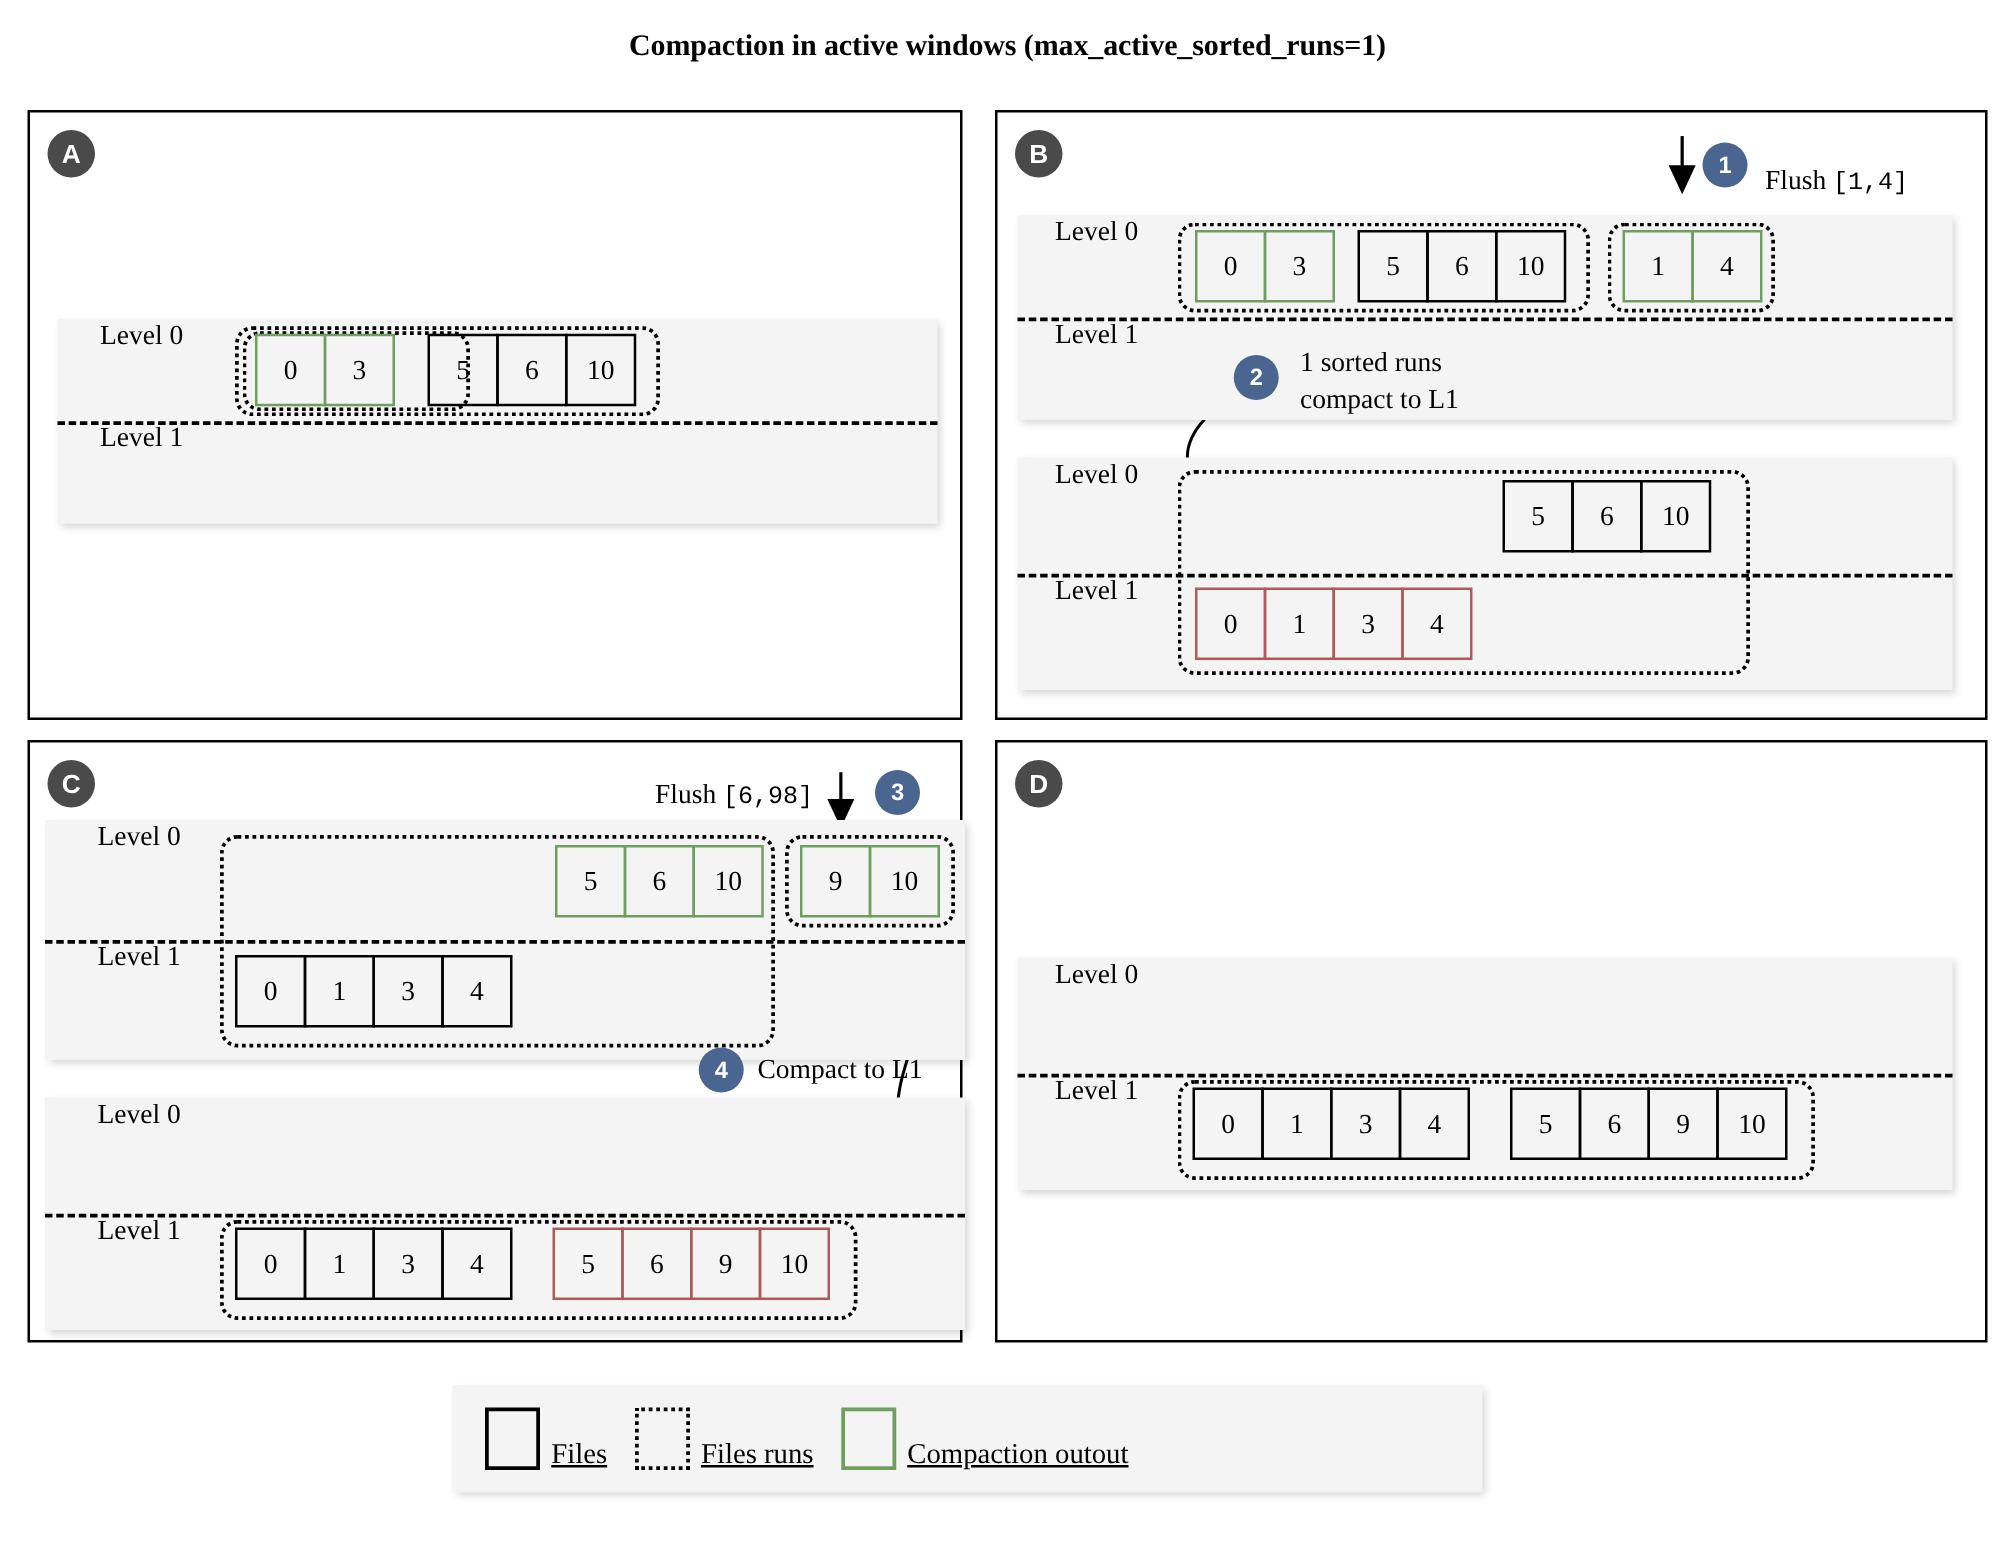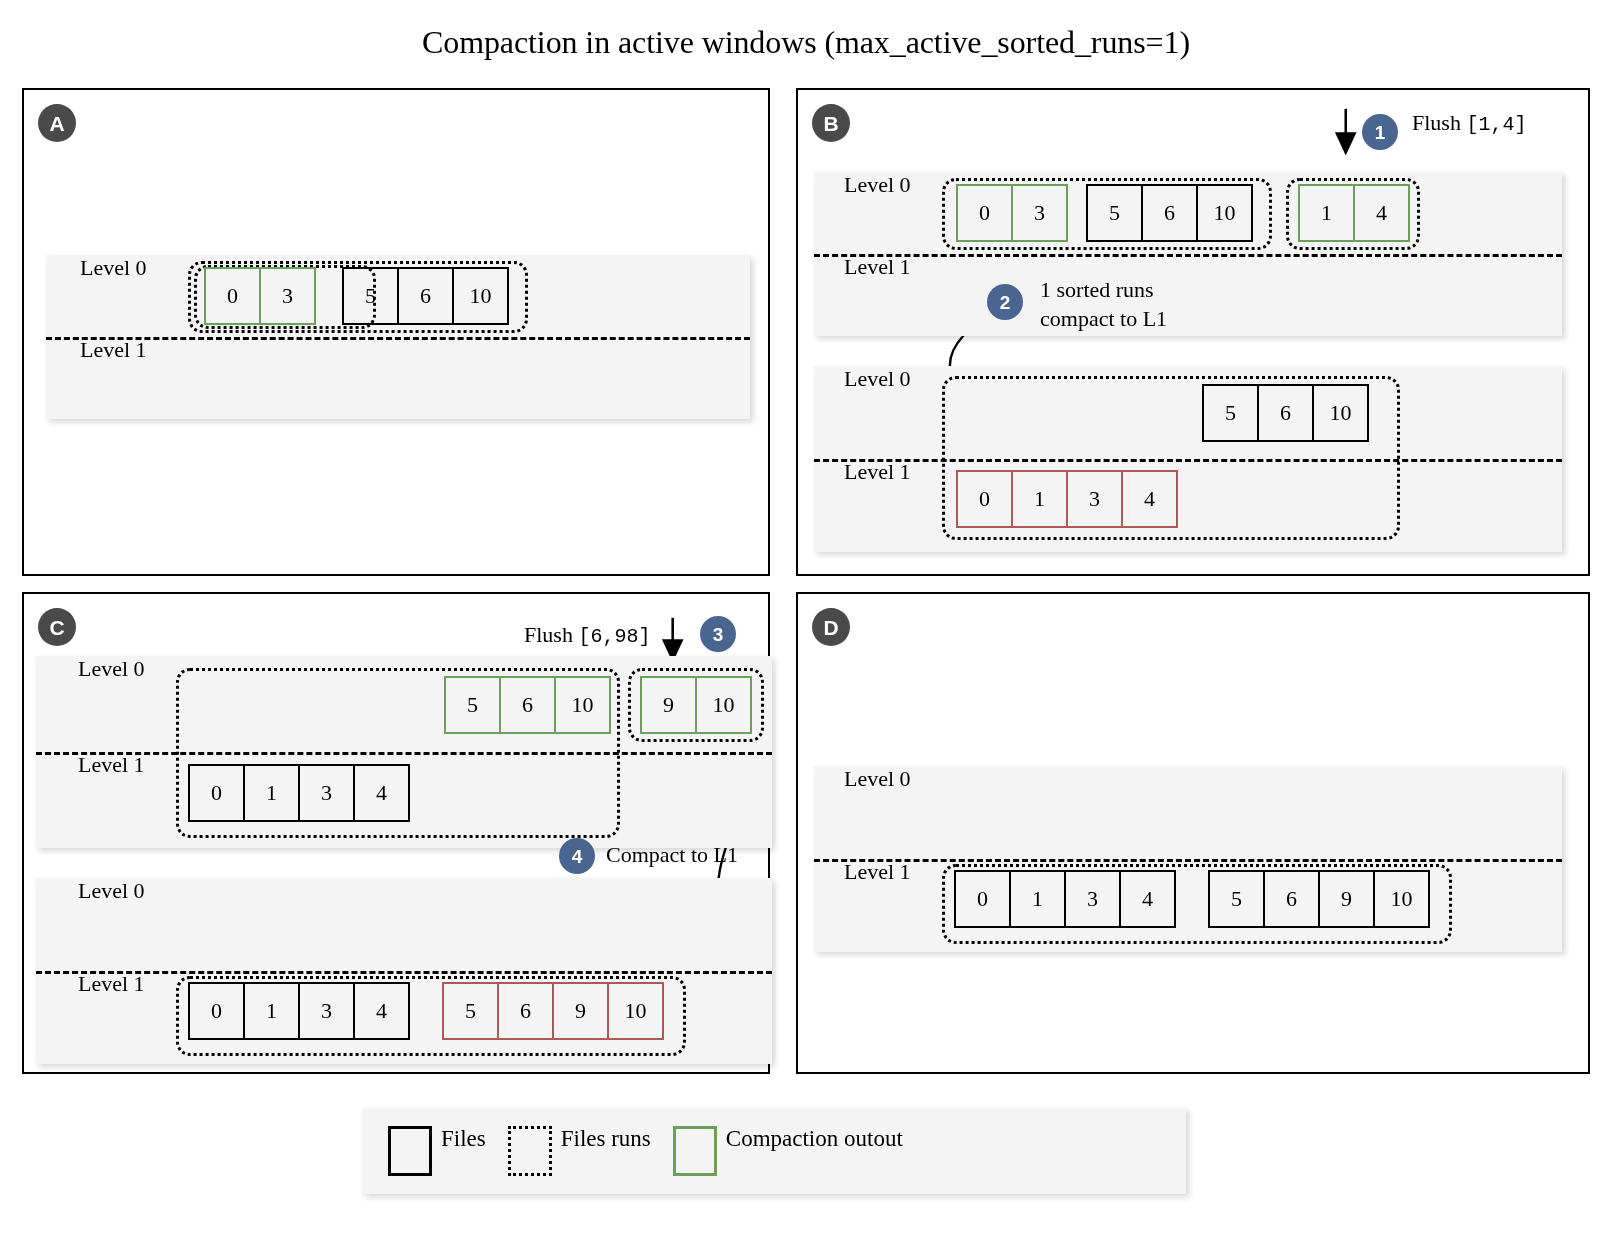--- a/index.html
+++ b/index.html
@@ -16,22 +16,22 @@
     overflow: hidden;
   }
 
   
   #figure-title {
     position: absolute;
     top: 24px;
     left: 0;
     width: 1612px;
     text-align: center;
-    font-size: 32px;
-    font-weight: normal;
+    font-size: 24px;
+    font-weight: bold;
     letter-spacing: -0.1px;
   }
 
   
   .panel {
     position: absolute;
     background: #ffffff;
     border: 2px solid #000000;
     box-sizing: border-box;
   }
@@ -158,22 +158,23 @@
     height: 86px;
     background: #f4f4f4;
     box-shadow: 3px 3px 6px rgba(0,0,0,0.16);
     display: flex;
     align-items: center;
     box-sizing: border-box;
     padding-left: 26px;
   }
   .legend-item {
     display: flex;
-    align-items: flex-start;
+    align-items: flex-end;
     margin-right: 22px;
+    text-decoration: underline;
   }
   .legend-swatch {
     width: 44px;
     height: 50px;
     box-sizing: border-box;
     margin-right: 9px;
     background: transparent;
   }
   .sw-files  { border: 3px solid #000000; }
   .sw-runs   { border: 3px dotted #000000; }
@@ -223,21 +224,21 @@
       </marker>
       <marker id="ah-b2" markerWidth="9" markerHeight="9" refX="4" refY="4.2" orient="auto">
         <path d="M0,0 L9,4.2 L0,8.4 Z" fill="#000"></path>
       </marker>
     </defs>
     <line x1="551" y1="19" x2="551" y2="53" stroke="#000" stroke-width="2.6" marker-end="url(#ah-b1)"></line>
     <path d="M 246,152 C 258,205 148,230 152,280 C 156,345 195,368 218,390" stroke="#000" stroke-width="2.4" fill="none" marker-end="url(#ah-b2)"></path>
   </svg>
 
   <div class="step-badge" style="left:564px; top:24px;">1</div>
-  <div class="annot" style="left:614px; top:18px;">
+  <div class="annot" style="left:614px; top:39px;">
     <span>Flush</span>
     <span class="mono">[1,4]</span>
   </div>
 
   <div class="state" style="left:16px; top:82px; width:748px; height:164px;">
     <div class="level-row" style="top:0; height:82px; padding-left:30px;">
       <span class="level-label">Level 0</span>
     </div>
     <div class="divider" style="top:82px;"></div>
     <div class="level-row" style="top:82px; height:82px; padding-left:30px;">

